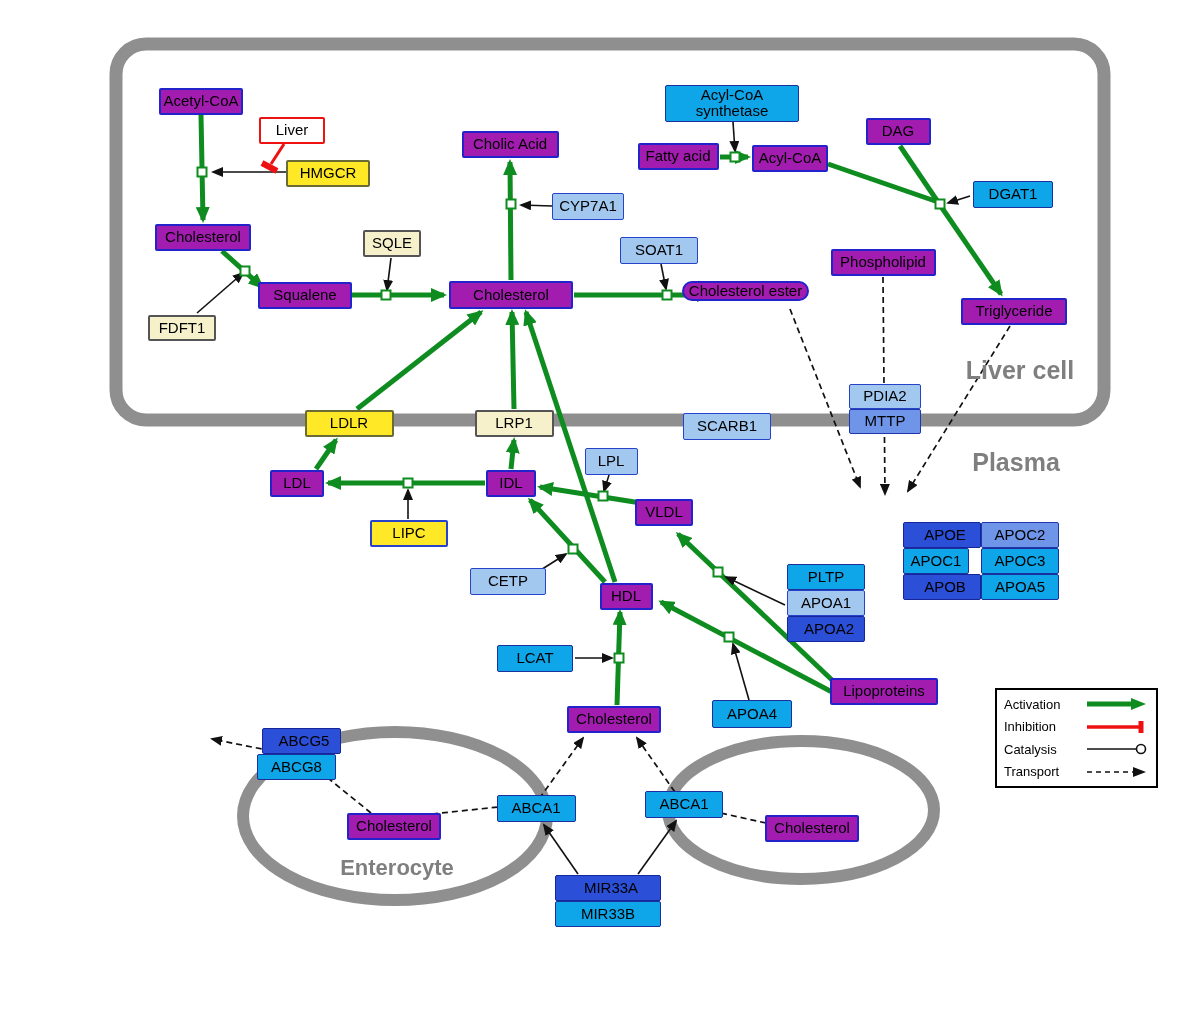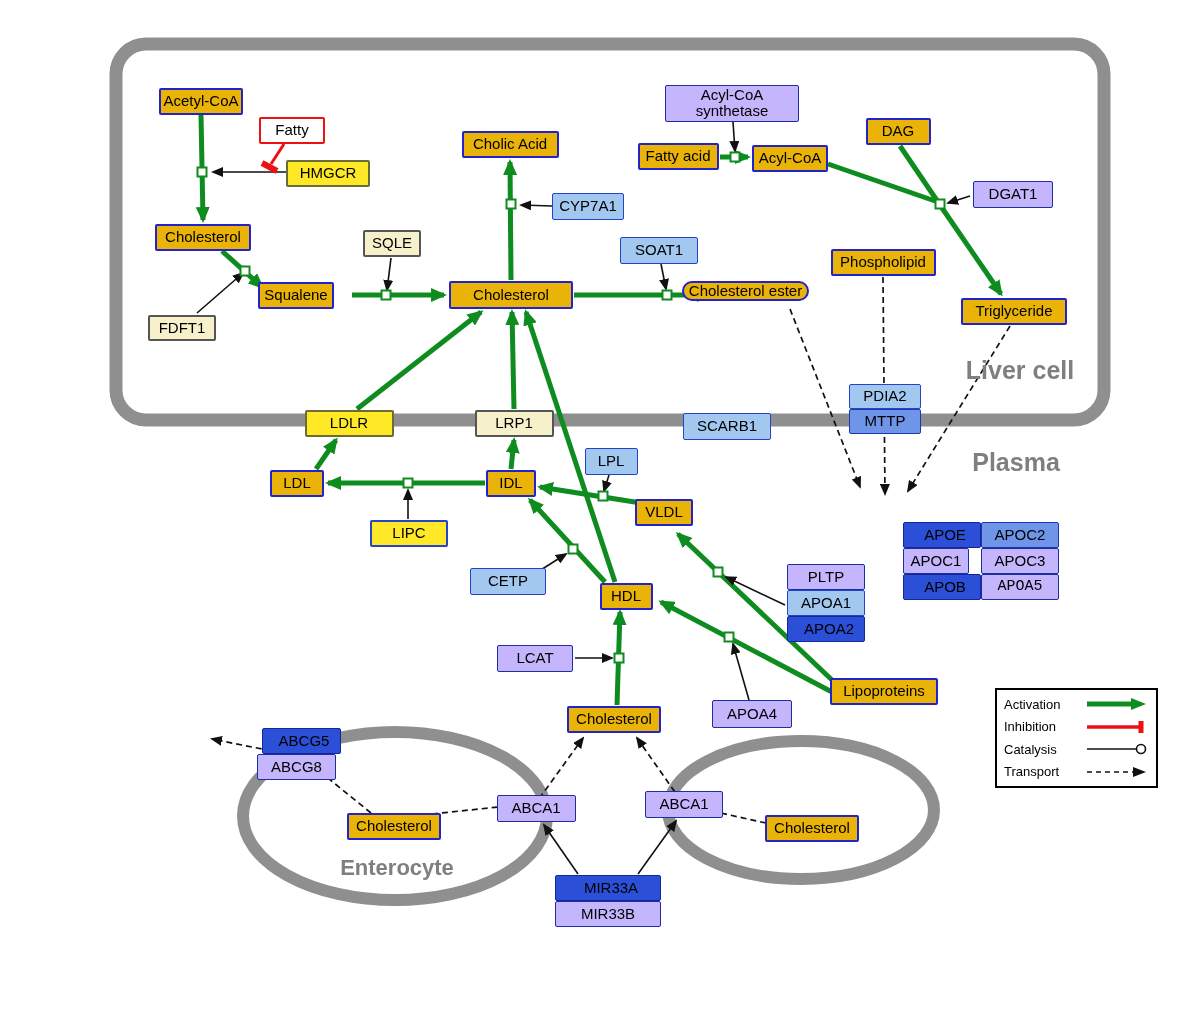--- a/index.html
+++ b/index.html
@@ -10,27 +10,27 @@
   }
   #stage{position:absolute;left:0;top:0;width:1200px;height:1013px;}
   #edges{position:absolute;left:0;top:0;z-index:0;}
   #labels{position:absolute;left:0;top:0;width:100%;height:100%;z-index:1;pointer-events:none;}
   #nodes{position:absolute;left:0;top:0;width:100%;height:100%;z-index:2;}
   .node{
     position:absolute;box-sizing:border-box;display:flex;align-items:center;justify-content:center;
     text-align:center;font-size:15px;line-height:1.05;padding:0 2px;border-radius:2px;
     background:#ffffff;border:2px solid #2323cc;color:#000;
   }
-  .node.metab{background:#eab308;border-color:#2323cc;}
+  .node.metab{background:#a21caf;border-color:#2323cc;}
   .node.statin{background:#ffffff;border:2.5px solid #ee1111;}
   .node.yellow{background:#ffe926;border-color:#6b6b35;}
   .node.cream{background:#f6f1cb;border-color:#555555;}
   .node.lblue{background:#a3c8ef;border-color:#2743c9;border-width:1.5px;}
   .node.mblue{background:#6f95e8;border-color:#2036ad;border-width:1.5px;}
-  .node.blue{background:#c4b5fd;border-color:#1c2f9e;border-width:1.5px;text-align:center;}
+  .node.blue{background:#0ea5e9;border-color:#1c2f9e;border-width:1.5px;text-align:center;}
   .node.dblue{background:#2b4fd7;border-color:#15269b;border-width:1.5px;padding-left:8px;}
   .comp-label{
     position:absolute;transform:translate(-50%,-50%);font-weight:bold;color:#7f7f7f;white-space:nowrap;
   }
   .e-activation{stroke:#0f8c1f;stroke-width:5;}
   .e-catalysis{stroke:#111111;stroke-width:1.6;}
   .e-inhibition{stroke:#ee1111;stroke-width:3;}
   .e-inhibition-bar{stroke:#ee1111;stroke-width:6;stroke-linecap:butt;}
   .e-transport{stroke:#111111;stroke-width:1.7;stroke-dasharray:6 4;}
   #legend{
@@ -116,26 +116,26 @@
       <rect x="713.5" y="567.5" width="9" height="9" fill="#ffffff" stroke="#0f8c1f" stroke-width="2"></rect>
     </svg>
 
   <div id="labels">
       <div class="comp-label" style="left: 1020px; top: 370px; font-size: 25px;">Liver cell</div>
       <div class="comp-label" style="left: 1016px; top: 462px; font-size: 25px;">Plasma</div>
       <div class="comp-label" style="left: 397px; top: 868px; font-size: 22px;">Enterocyte</div>
     </div>
   <div id="nodes">
       <div class="node metab" style="left: 159px; top: 87.5px; width: 84px; height: 27px;">Acetyl-CoA</div>
-      <div class="node statin" style="left: 259px; top: 116.5px; width: 66px; height: 27px;">Fatty</div>
+      <div class="node statin" style="left: 259px; top: 116.5px; width: 66px; height: 27px;">Liver</div>
       <div class="node yellow" style="left: 286px; top: 159.5px; width: 84px; height: 27px;">HMGCR</div>
       <div class="node metab" style="left: 155px; top: 223.5px; width: 96px; height: 27px;">Cholesterol</div>
       <div class="node cream" style="left: 363px; top: 229.5px; width: 58px; height: 27px;">SQLE</div>
       <div class="node cream" style="left: 148px; top: 315px; width: 68px; height: 26px; text-align: center;">FDFT1</div>
-      <div class="node metab" style="left: 258px; top: 281.5px; width: 76px; height: 27px;">Squalene</div>
+      <div class="node metab" style="left: 258px; top: 281.5px; width: 94px; height: 27px;">Squalene</div>
       <div class="node metab" style="left: 449px; top: 281px; width: 124px; height: 28px;">Cholesterol</div>
       <div class="node metab" style="left: 461.5px; top: 130.5px; width: 97px; height: 27px;">Cholic Acid</div>
       <div class="node lblue" style="left: 552px; top: 192.5px; width: 72px; height: 27px;">CYP7A1</div>
       <div class="node blue" style="left: 665px; top: 84.5px; width: 134px; height: 37px;">Acyl-CoA synthetase</div>
       <div class="node metab" style="left: 637.5px; top: 142.5px; width: 81px; height: 27px;">Fatty acid</div>
       <div class="node metab" style="left: 752px; top: 144.5px; width: 76px; height: 27px;">Acyl-CoA</div>
       <div class="node metab" style="left: 865.5px; top: 117.5px; width: 65px; height: 27px;">DAG</div>
       <div class="node blue" style="left: 973px; top: 180.5px; width: 80px; height: 27px;">DGAT1</div>
       <div class="node lblue" style="left: 620px; top: 236.5px; width: 78px; height: 27px;">SOAT1</div>
       <div class="node metab" style="left: 682px; top: 281px; width: 127px; height: 20px; border-radius: 14px;">Cholesterol ester</div>
@@ -157,21 +157,21 @@
       <div class="node lblue" style="left: 787px; top: 590px; width: 78px; height: 26px;">APOA1</div>
       <div class="node dblue" style="left: 787px; top: 616px; width: 78px; height: 26px;">APOA2</div>
       <div class="node blue" style="left: 497px; top: 644.5px; width: 76px; height: 27px;">LCAT</div>
       <div class="node blue" style="left: 712px; top: 700px; width: 80px; height: 28px;">APOA4</div>
       <div class="node metab" style="left: 830px; top: 677.5px; width: 108px; height: 27px;">Lipoproteins</div>
       <div class="node dblue" style="left: 903px; top: 522px; width: 78px; height: 26px;">APOE</div>
       <div class="node mblue" style="left: 981px; top: 522px; width: 78px; height: 26px;">APOC2</div>
       <div class="node blue" style="left: 903px; top: 548px; width: 66px; height: 26px;">APOC1</div>
       <div class="node blue" style="left: 981px; top: 548px; width: 78px; height: 26px;">APOC3</div>
       <div class="node dblue" style="left: 903px; top: 574px; width: 78px; height: 26px;">APOB</div>
-      <div class="node blue" style="left: 981px; top: 574px; width: 78px; height: 26px; font-family: Liberation Mono, monospace;">APOA5</div>
+      <div class="node blue" style="left: 981px; top: 574px; width: 78px; height: 26px;">APOA5</div>
       <div class="node metab" style="left: 567px; top: 705.5px; width: 94px; height: 27px;">Cholesterol</div>
       <div class="node dblue" style="left: 261.5px; top: 728px; width: 79px; height: 26px;">ABCG5</div>
       <div class="node blue" style="left: 257px; top: 754px; width: 79px; height: 26px;">ABCG8</div>
       <div class="node metab" style="left: 347px; top: 812.5px; width: 94px; height: 27px;">Cholesterol</div>
       <div class="node blue" style="left: 496.5px; top: 794.5px; width: 79px; height: 27px;">ABCA1</div>
       <div class="node blue" style="left: 645px; top: 790.5px; width: 78px; height: 27px;">ABCA1</div>
       <div class="node metab" style="left: 765px; top: 814.5px; width: 94px; height: 27px;">Cholesterol</div>
       <div class="node dblue" style="left: 555px; top: 875px; width: 106px; height: 26px;">MIR33A</div>
       <div class="node blue" style="left: 555px; top: 901px; width: 106px; height: 26px;">MIR33B</div>
     </div>

